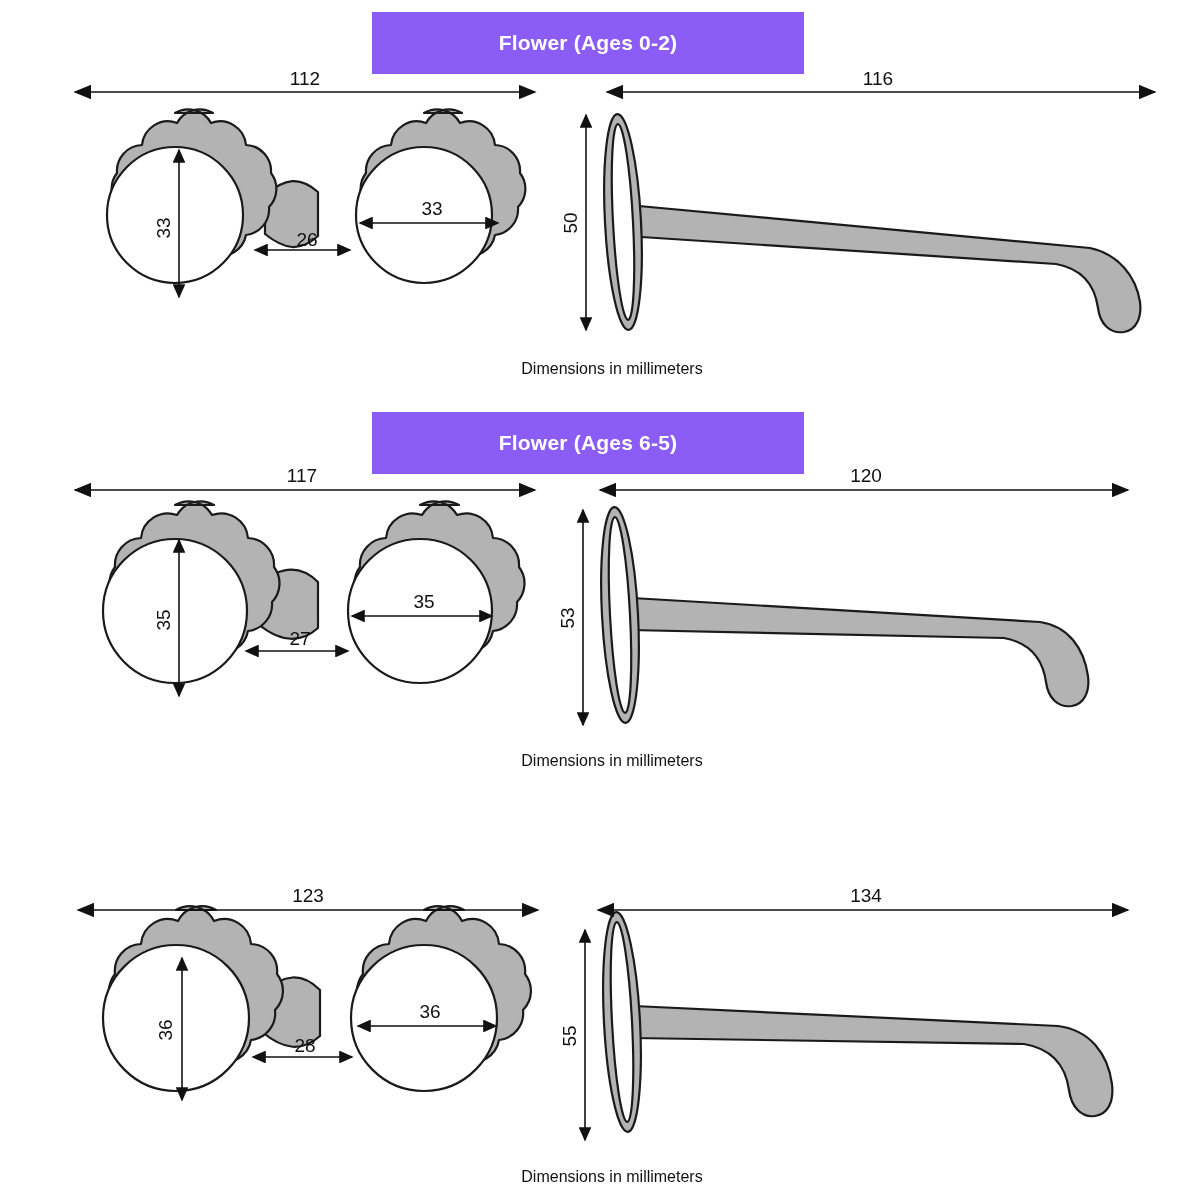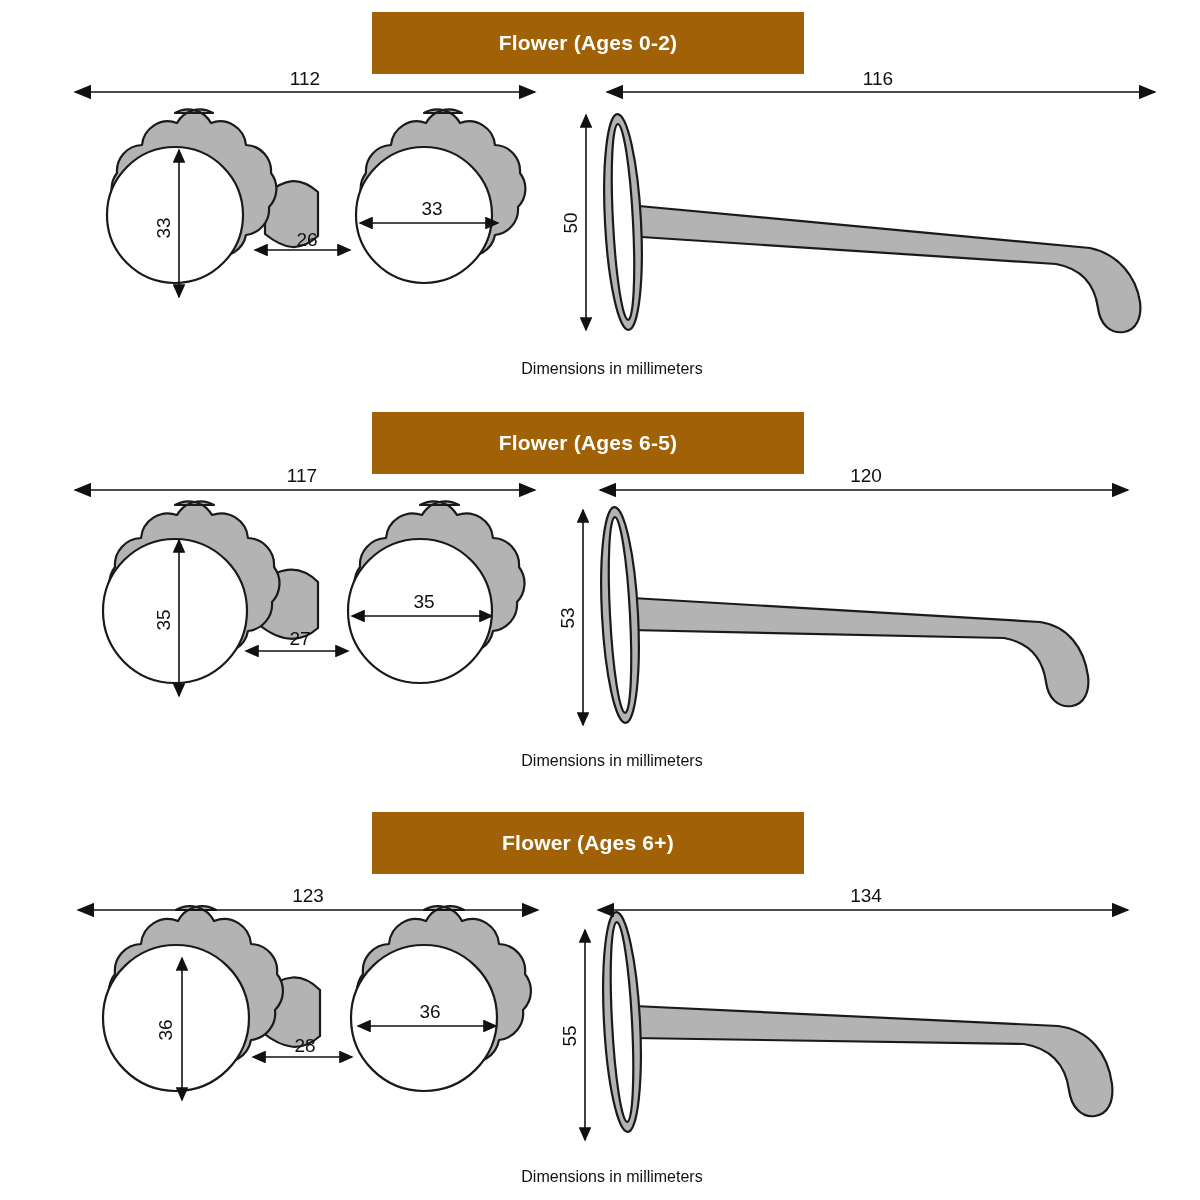--- a/index.html
+++ b/index.html
@@ -5,21 +5,21 @@
   html,body{margin:0;padding:0;background:#ffffff;}
   body{width:1200px;height:1200px;font-family:"Liberation Sans",sans-serif;color:#1a1a1a;overflow:hidden;}
   .sheet{position:relative;width:1200px;height:1200px;}
   .panel{position:absolute;left:0;width:1200px;height:400px;}
   .panel.p1{top:0}
   .panel.p2{top:400px}
   .panel.p3{top:800px}
 
   .title-banner{
     position:absolute;left:372px;top:12px;width:432px;height:62px;
-    background:#a16207;color:#ffffff;display:flex;align-items:center;justify-content:center;
+    background:#8b5cf6;color:#ffffff;display:flex;align-items:center;justify-content:center;
     font-size:21px;font-weight:bold;letter-spacing:.2px;
   }
   .caption{
     position:absolute;left:12px;top:360px;width:1200px;text-align:center;
     font-size:16px;color:#111;
   }
   .caption.c2{top:352px}
   .caption.c3{top:368px}
 
   svg{position:absolute;left:0;top:0;width:1200px;height:400px;overflow:visible;}
@@ -283,17 +283,16 @@
       <g>
         <line class="dimline" x1="253" y1="257" x2="352" y2="257" marker-start="url(#ahs2)" marker-end="url(#ahs)"></line>
         <text class="dimtext" x="305" y="252" text-anchor="middle">28</text>
       </g>
       <g>
         <line class="dimline" x1="585" y1="130" x2="585" y2="340" marker-start="url(#ahs2)" marker-end="url(#ahs)"></line>
         <text class="dimtext" x="576" y="236" text-anchor="middle" transform="rotate(-90 576 236)">55</text>
       </g>
     </svg>
 
-    <div class="title-banner">Flower (Ages 6+)</div>
     <div class="caption c3">Dimensions in millimeters</div>
   </div>
 
 </div>
 
 </body></html>

